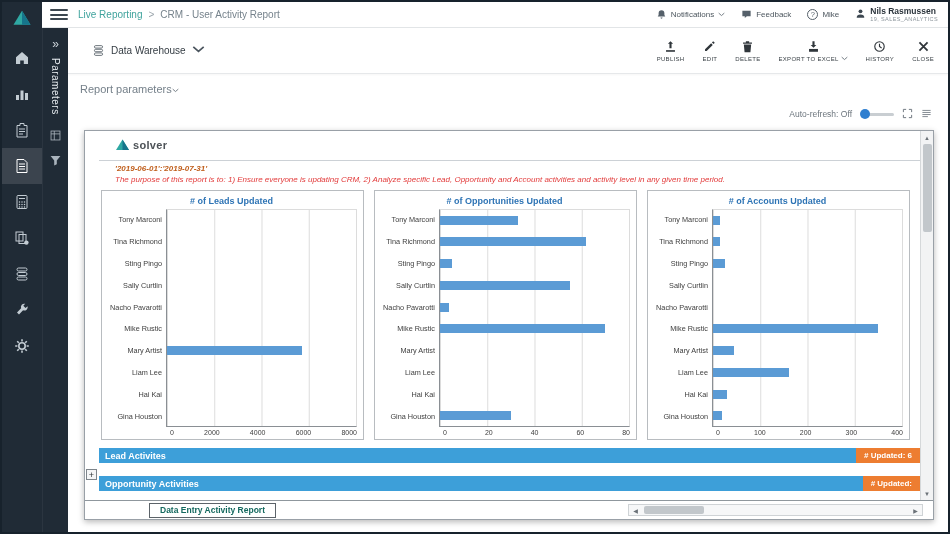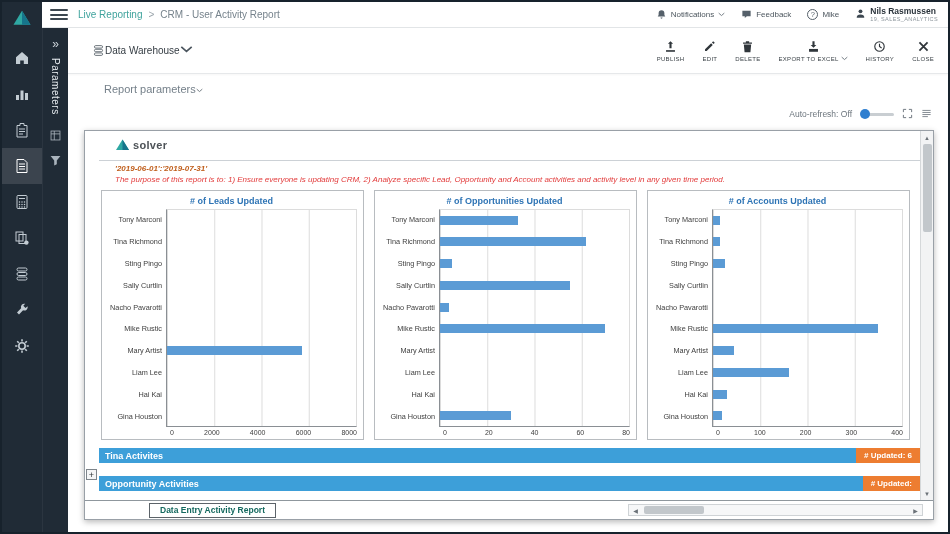--- a/index.html
+++ b/index.html
@@ -40,28 +40,28 @@
   .rail { width:26px; flex:none; background:#202b36; border-left:1px solid rgba(255,255,255,.05); display:flex; flex-direction:column; align-items:center; padding-top:10px; color:#dfe5ea; }
   .rail-expand { font-size:12px; color:#cdd5db; cursor:pointer; line-height:12px; }
   .rail-label { writing-mode:vertical-rl; font-size:10px; letter-spacing:.5px; margin-top:8px; color:#e6ebef; }
   .rail-icons { margin-top:14px; display:flex; flex-direction:column; gap:12px; }
   .rail-icons svg { width:13px; height:13px; color:#aab4bd; cursor:pointer; }
 
   
   .content { flex:1; min-width:0; display:flex; flex-direction:column; background:#fff; }
 
   .toolbar { height:46px; flex:none; display:flex; align-items:center; padding:0 14px 0 24px; border-bottom:1px solid #e6e8ea; box-shadow:0 1px 2px rgba(0,0,0,.04); }
-  .source { display:flex; align-items:center; font-size:10px; color:#343c43; cursor:pointer; }
+  .source { display:flex; align-items:center; gap:6px; font-size:10px; color:#343c43; cursor:pointer; }
   .source svg { width:13px; height:13px; color:#4b555e; }
   .tool-buttons { margin-left:auto; display:flex; align-items:flex-start; gap:18px; }
   .tool-btn { display:flex; flex-direction:column; align-items:center; gap:3px; background:none; border:0; cursor:pointer; color:#30363b; }
   .tool-btn svg.tb { width:13px; height:13px; }
   .tool-btn .tb-label { font-size:6px; letter-spacing:.3px; color:#3c4348; display:flex; align-items:center; gap:2px; }
 
-  .params-row { height:30px; flex:none; display:flex; align-items:center; gap:0; padding-left:36px; font-size:11px; color:#75808a; cursor:pointer; }
+  .params-row { height:30px; flex:none; display:flex; align-items:center; gap:0; padding-left:12px; font-size:11px; color:#75808a; cursor:pointer; }
   .refresh-row { height:20px; flex:none; display:flex; align-items:center; justify-content:flex-end; gap:8px; padding-right:16px; font-size:8.5px; color:#6d767e; }
   .toggle { position:relative; width:34px; height:10px; cursor:pointer; }
   .toggle .track { position:absolute; left:6px; right:0; top:4px; height:3px; background:#c9ced2; border-radius:2px; }
   .toggle .knob { position:absolute; left:0; top:0; width:10px; height:10px; border-radius:50%; background:#2f7fd0; }
   .refresh-row .mini-icon svg { width:11px; height:11px; color:#6d767e; cursor:pointer; }
 
   
   .report-card { margin:6px 14px 0 16px; width:850px; height:390px; flex:none; border:1px solid #99a0a7; box-shadow:0 2px 6px rgba(0,0,0,.28); display:flex; flex-direction:column; background:#1d4ed8; }
   .card-body { flex:1; display:flex; min-height:0; }
   .sheet { flex:1; min-width:0; padding-left:14px; overflow:hidden; position:relative; background:#fff; }
@@ -525,21 +525,21 @@
                       <span>200</span>
                       <span>300</span>
                       <span>400</span>
                     </div>
                   </div>
                 </div>
 
               <div class="banners">
                 <button class="group-plus">+</button>
                 <div class="banner">
-                  <span class="banner-label">Tina Activites</span>
+                  <span class="banner-label">Lead Activites</span>
                   <span class="banner-right"># Updated:  6</span>
                 </div>
                 <div class="banner">
                   <span class="banner-label">Opportunity Activities</span>
                   <span class="banner-right"># Updated:</span>
                 </div>
               </div>
             </div>
 
             <div class="vscroll">

